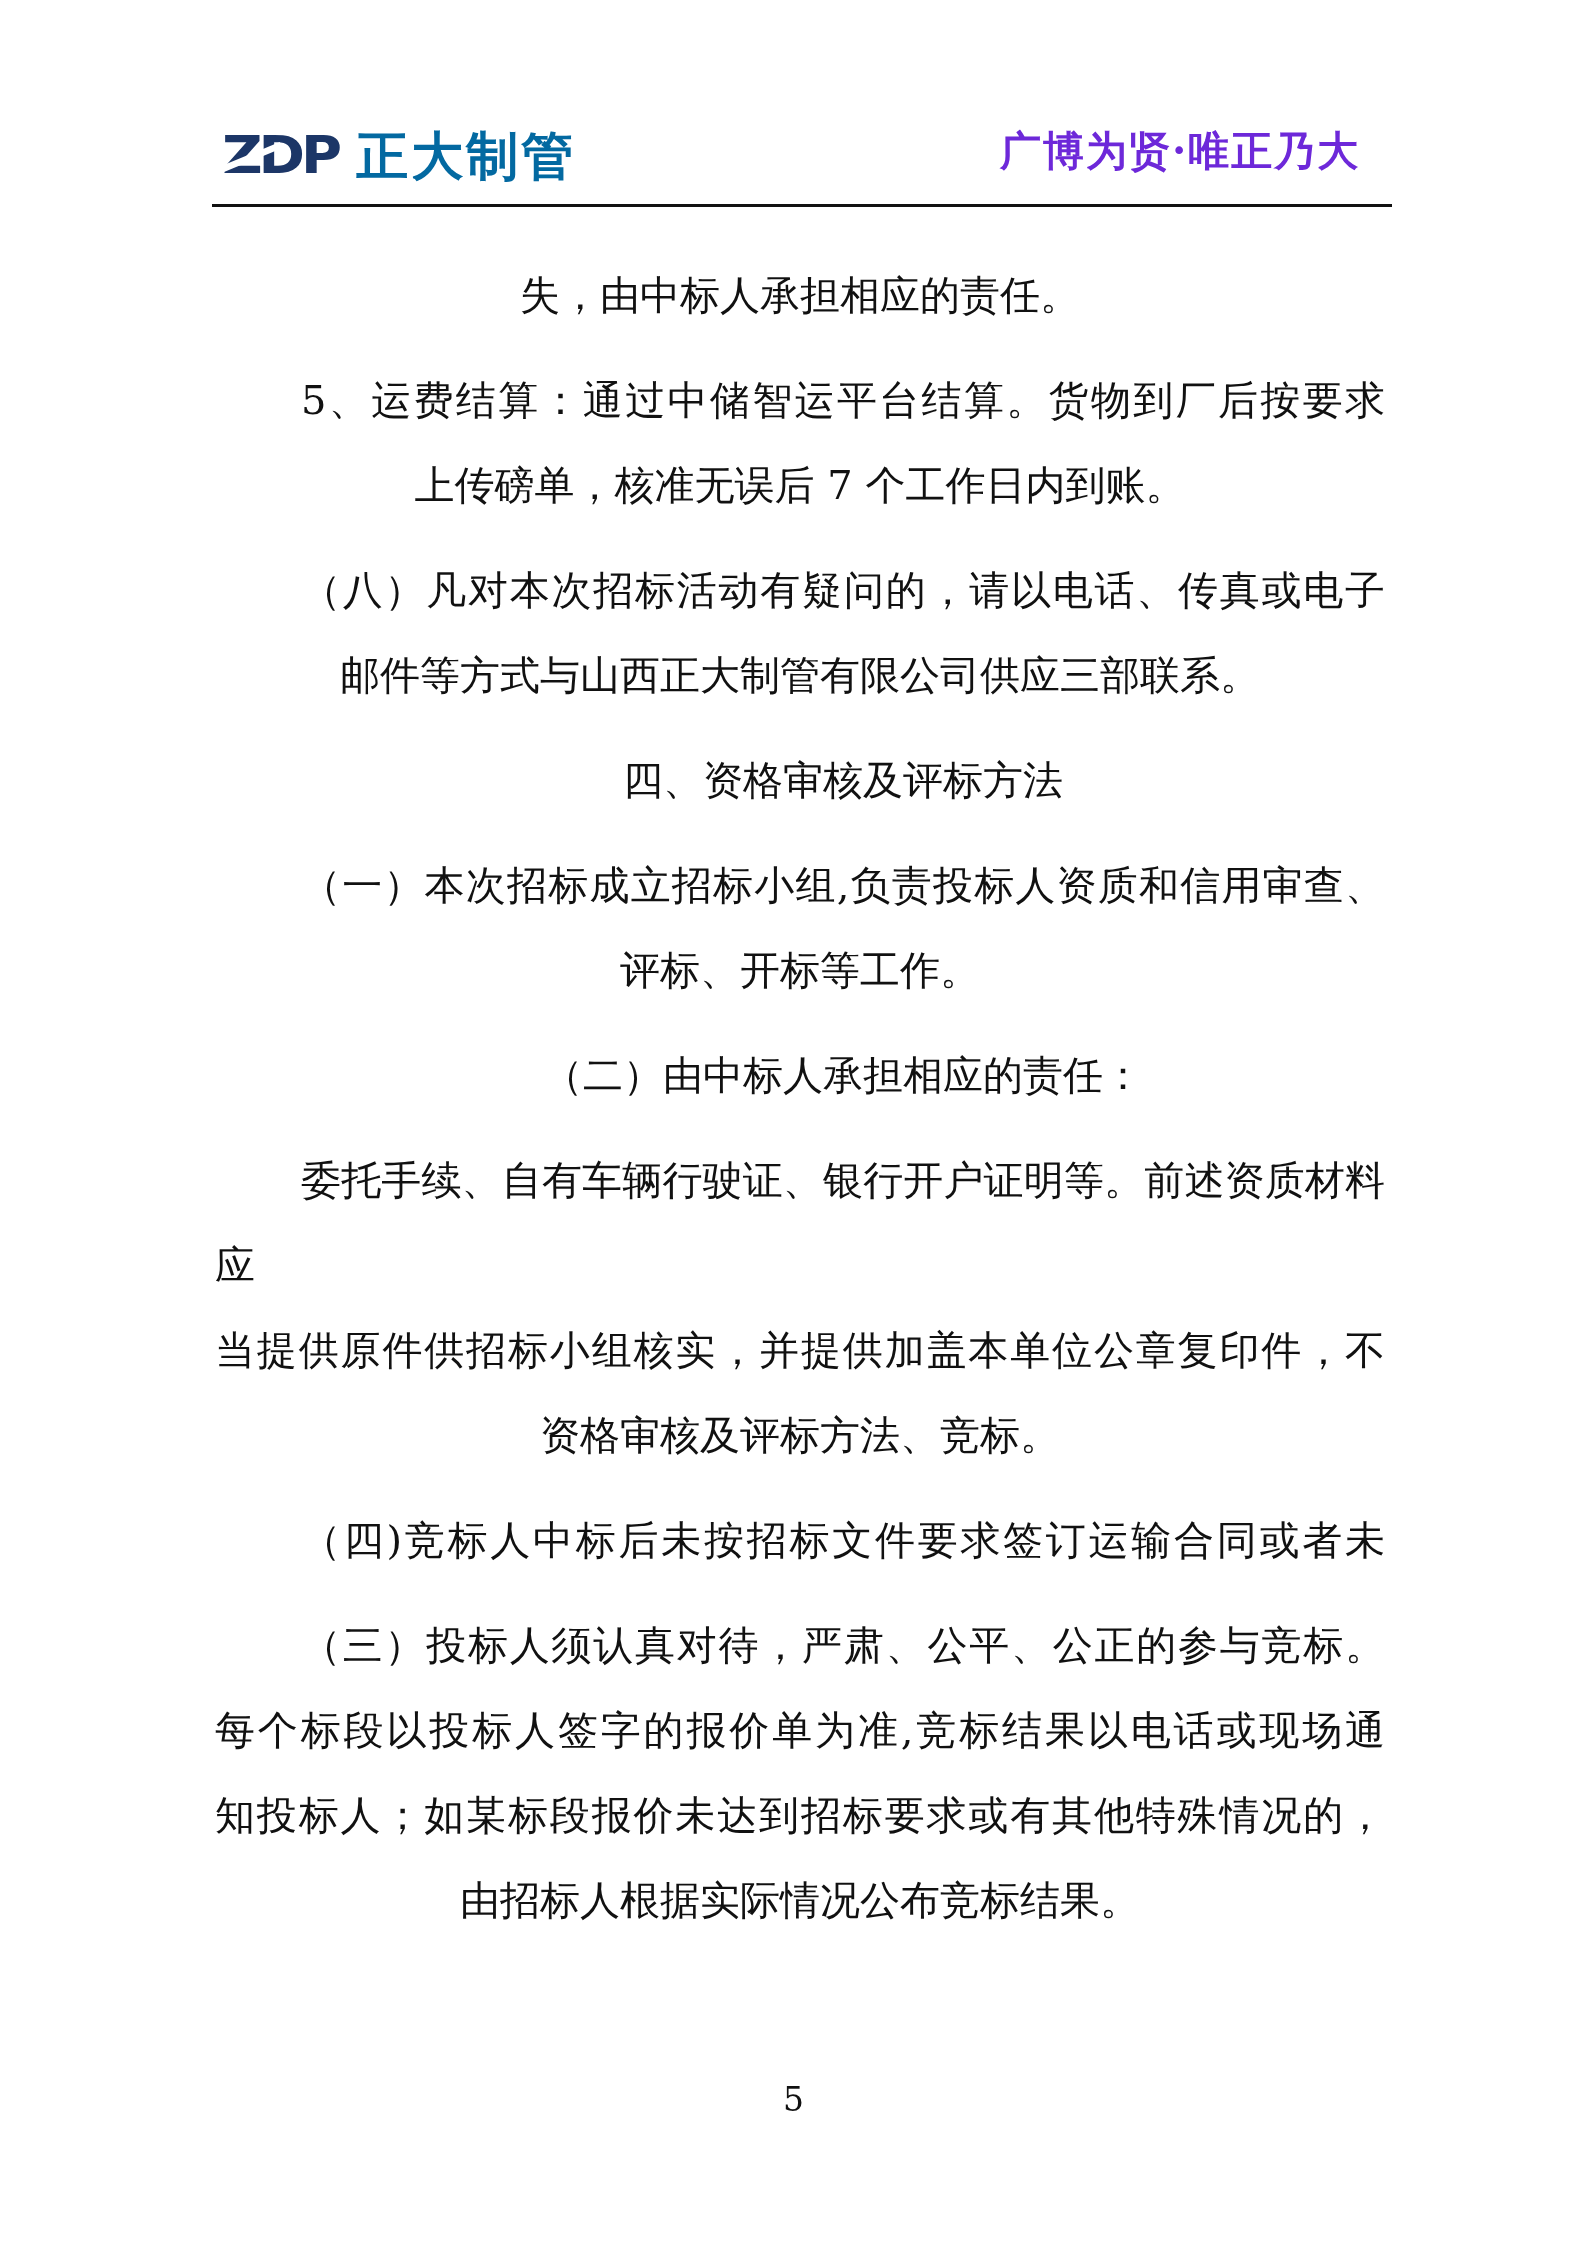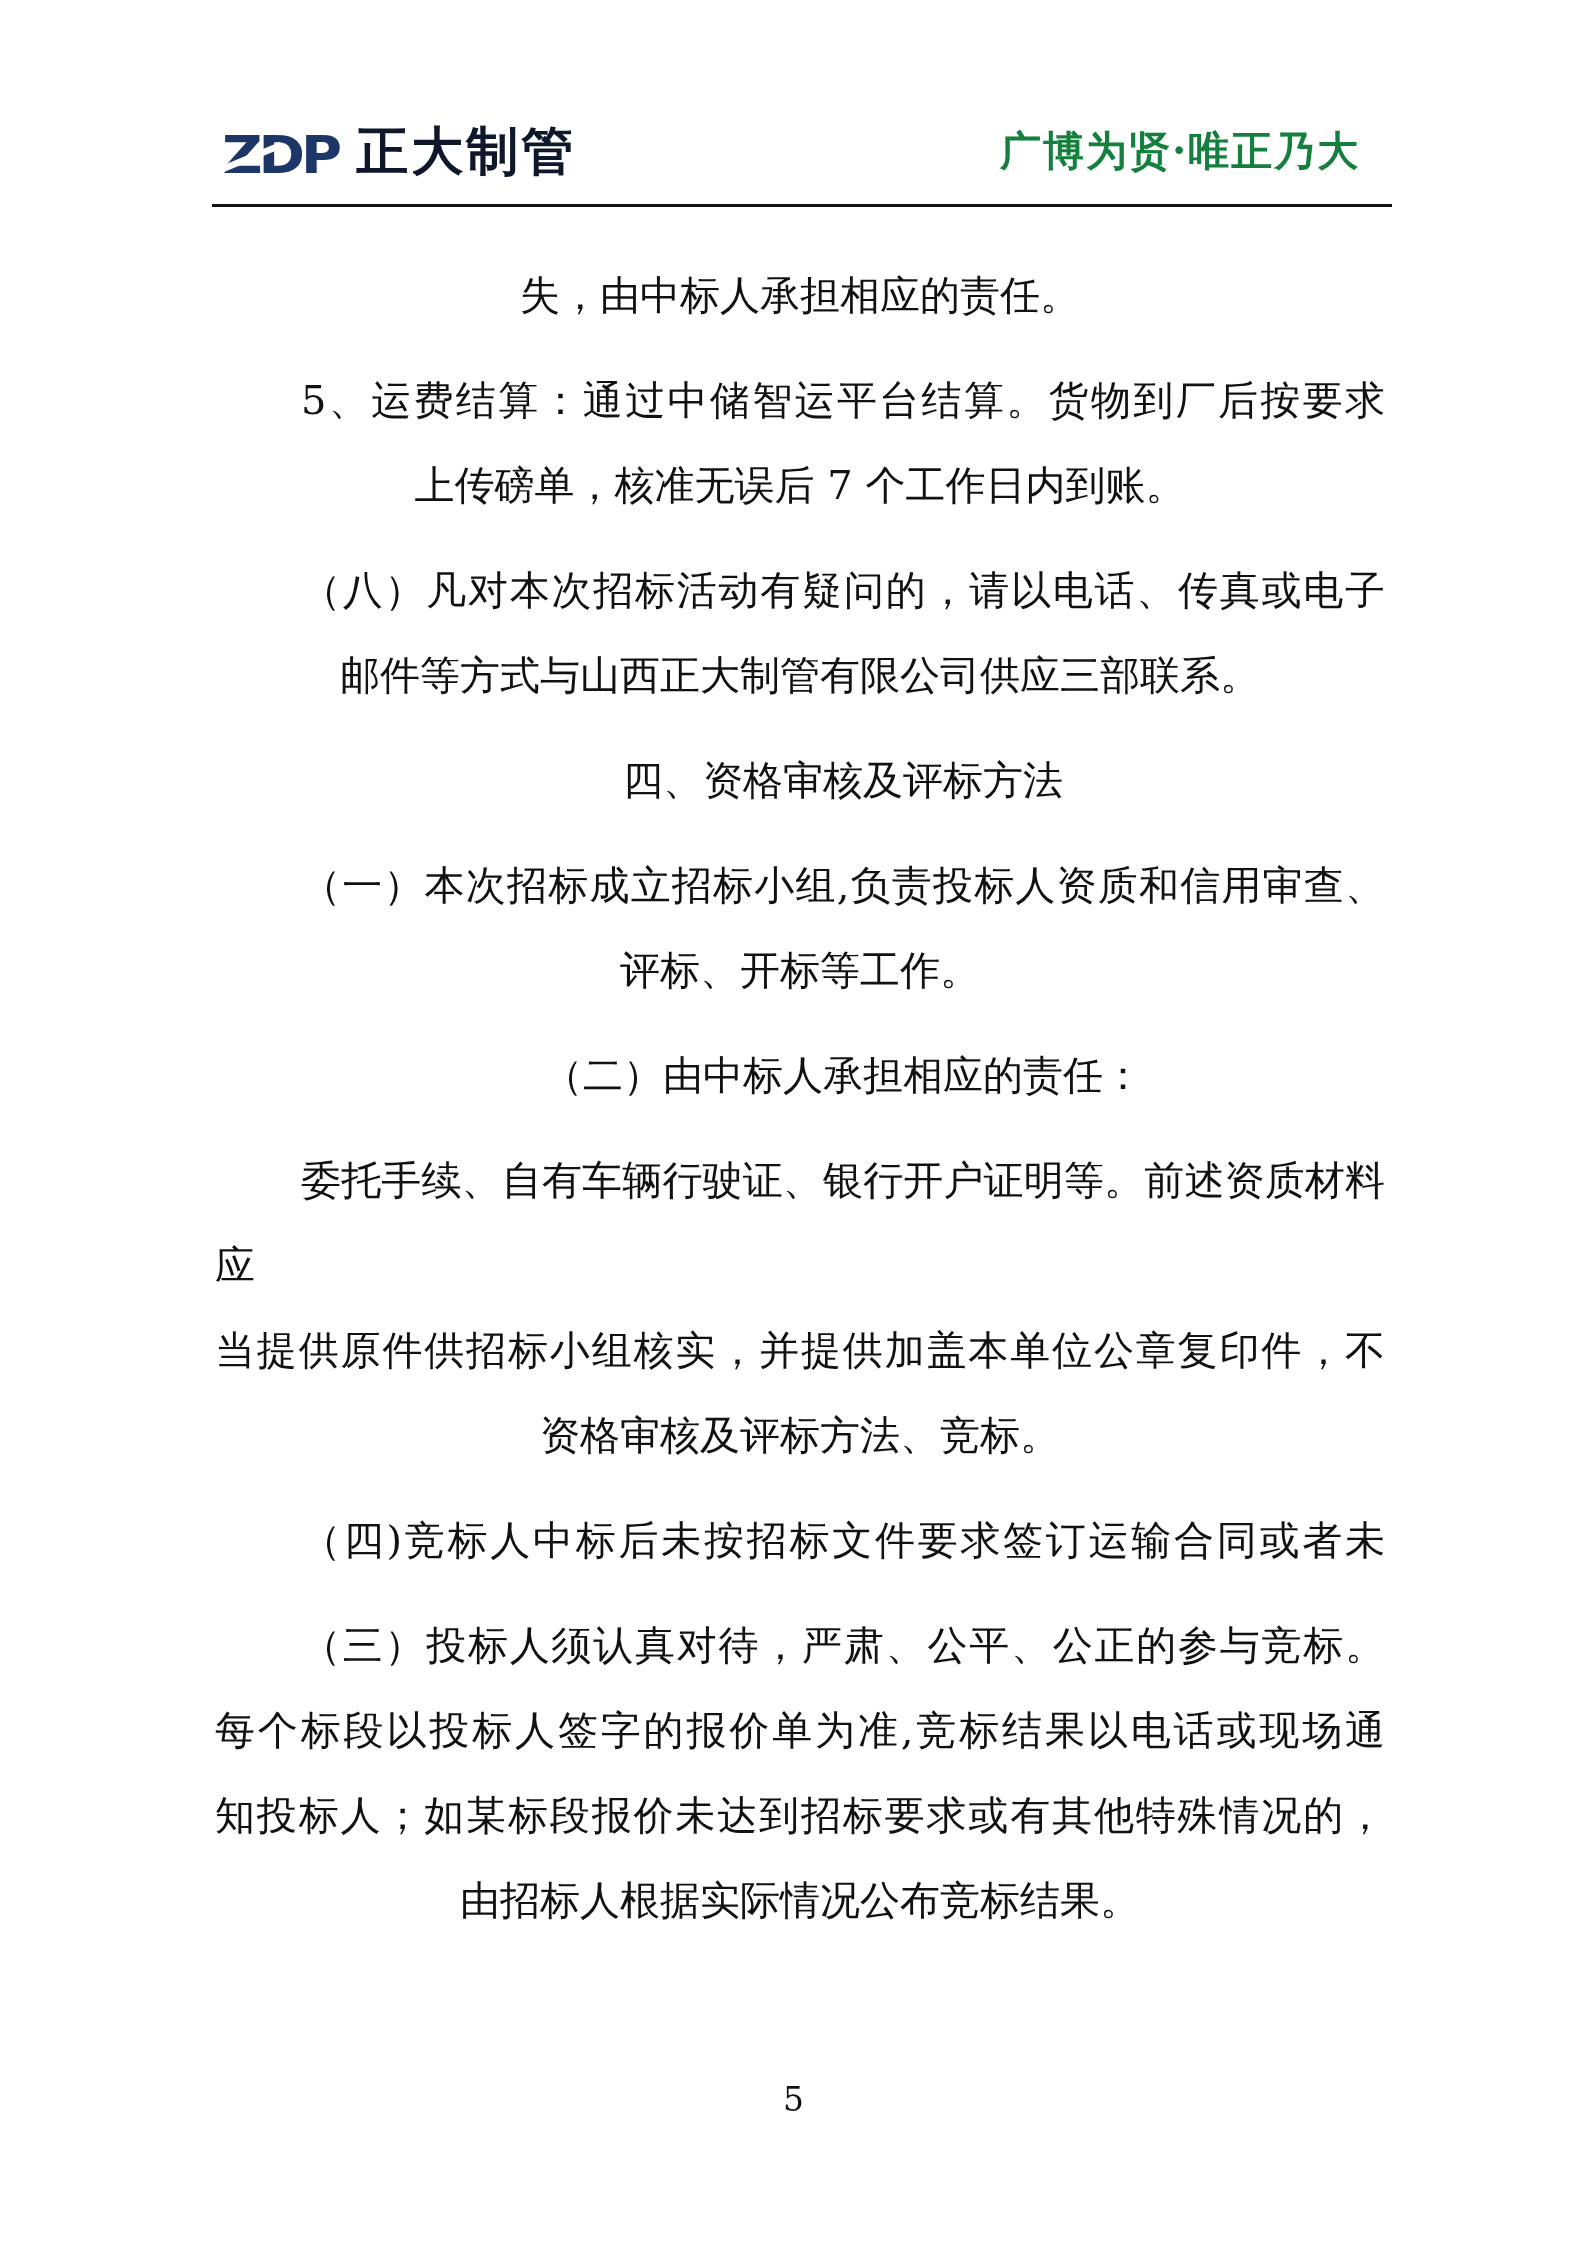--- a/index.html
+++ b/index.html
@@ -22,28 +22,28 @@
     font-weight:900;font-size:56px;line-height:56px;
     letter-spacing:-4px;color:#1c3667;
     transform:scaleY(0.92);
   }
   .zdp .swoosh{
     position:absolute;left:-4px;top:26px;width:66px;height:7px;
     background:#ffffff;transform:rotate(-24deg);
   }
   .logo-cn{
     display:inline-block;margin-left:18px;vertical-align:top;
-    font-family:Liberation Mono, monospace;
+    font-family:Liberation Sans, sans-serif;
     font-weight:900;font-size:52px;line-height:56px;
-    letter-spacing:3px;color:#0f172a;
+    letter-spacing:3px;color:#0369a1;
   }
   .slogan{
     position:absolute;left:1000px;top:127px;
     font-size:41px;line-height:48px;font-weight:700;
-    letter-spacing:2px;color:#15803d;
+    letter-spacing:2px;color:#6d28d9;
   }
   .header-rule{
     position:absolute;left:212px;top:204px;width:1180px;height:3px;
     background:#111111;
   }
 
   
   .doc-body{
     position:absolute;left:215px;top:253px;width:1170px;
     font-size:40px;

